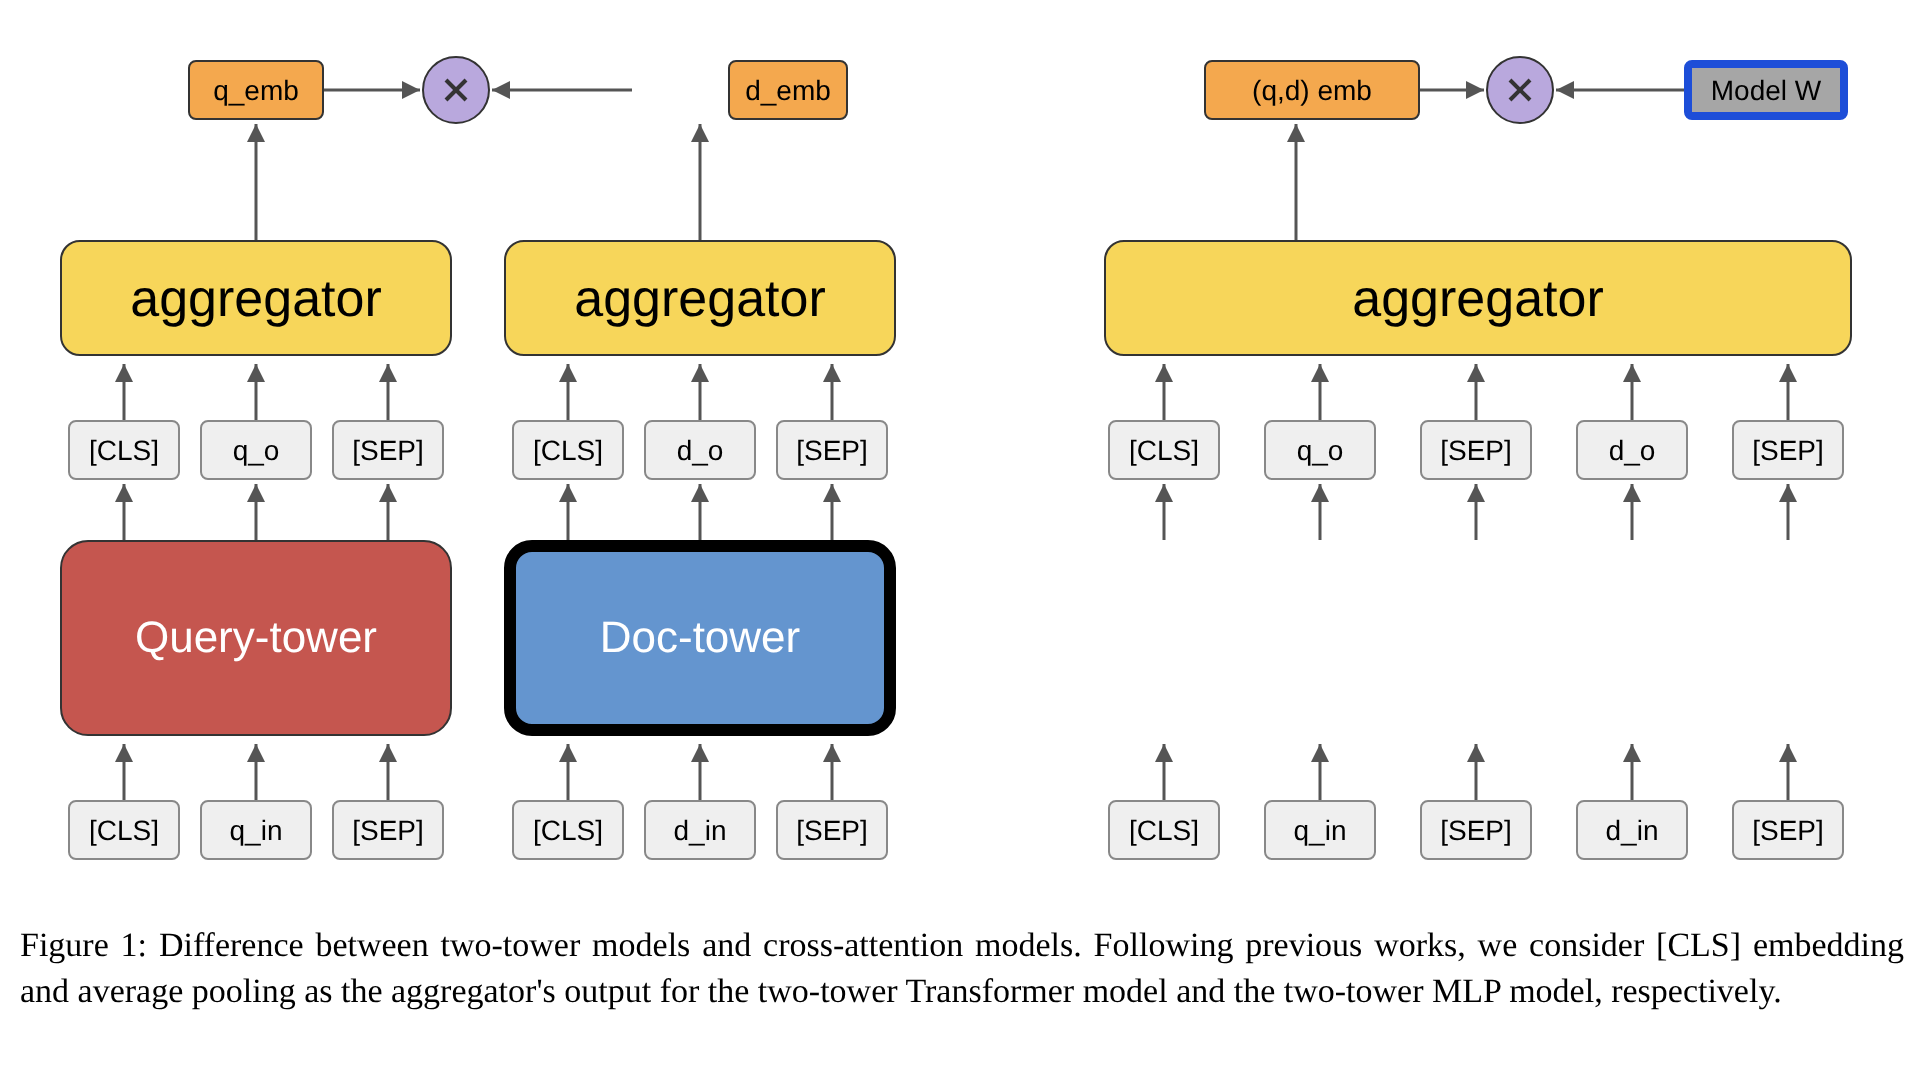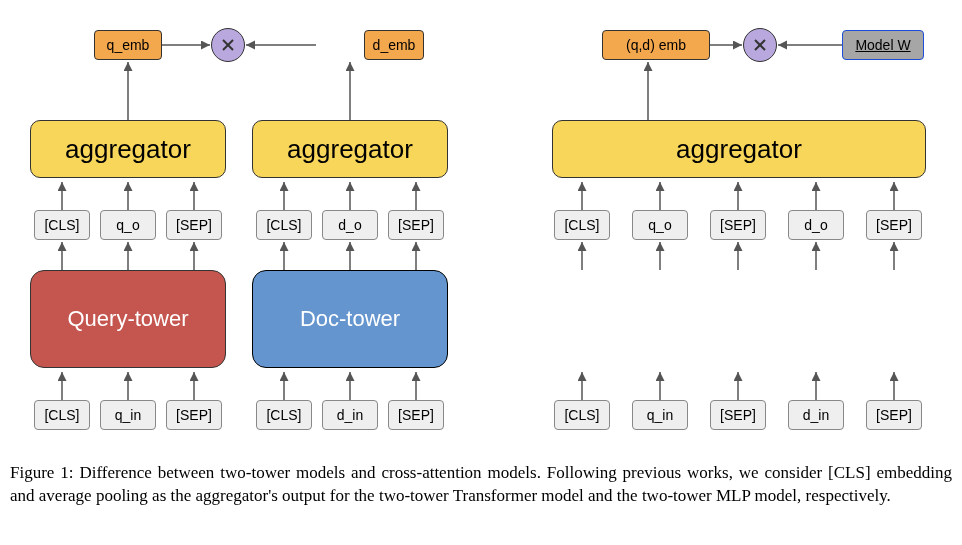--- a/index.html
+++ b/index.html
@@ -43,42 +43,41 @@
     font-size: 14px;
   }
   .emb {
     background: #f4a84e;
     border: 1px solid #333;
     border-radius: 4px;
     font-size: 14px;
   }
   .modelw {
     background: #a6a6a6;
-    border: 1px solid #1d4ed8;
+    border: 4px solid #1d4ed8;
     border-radius: 4px;
     font-size: 14px;
-    text-decoration: underline;
   }
   .agg {
     background: #f7d65a;
     border: 1px solid #333;
     border-radius: 10px;
     font-size: 26px;
   }
   .tower-red {
     background: #c5564f;
     color: #fff;
     border: 1px solid #333;
     border-radius: 14px;
     font-size: 22px;
   }
   .tower-blue {
     background: #6495cf;
     color: #fff;
-    border: 1px solid #000000;
+    border: 6px solid #000000;
     border-radius: 14px;
     font-size: 22px;
   }
   .tower-green {
     background: #8bc078;
     color: #fff;
     border: 1px solid #333;
     border-radius: 14px;
     font-size: 22px;
   }

